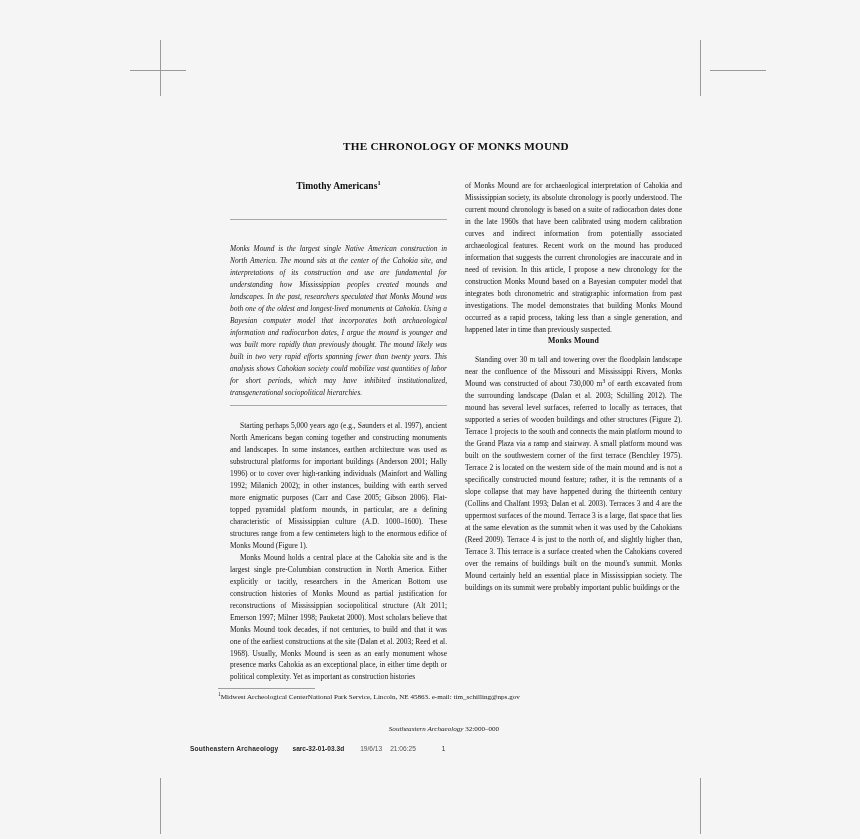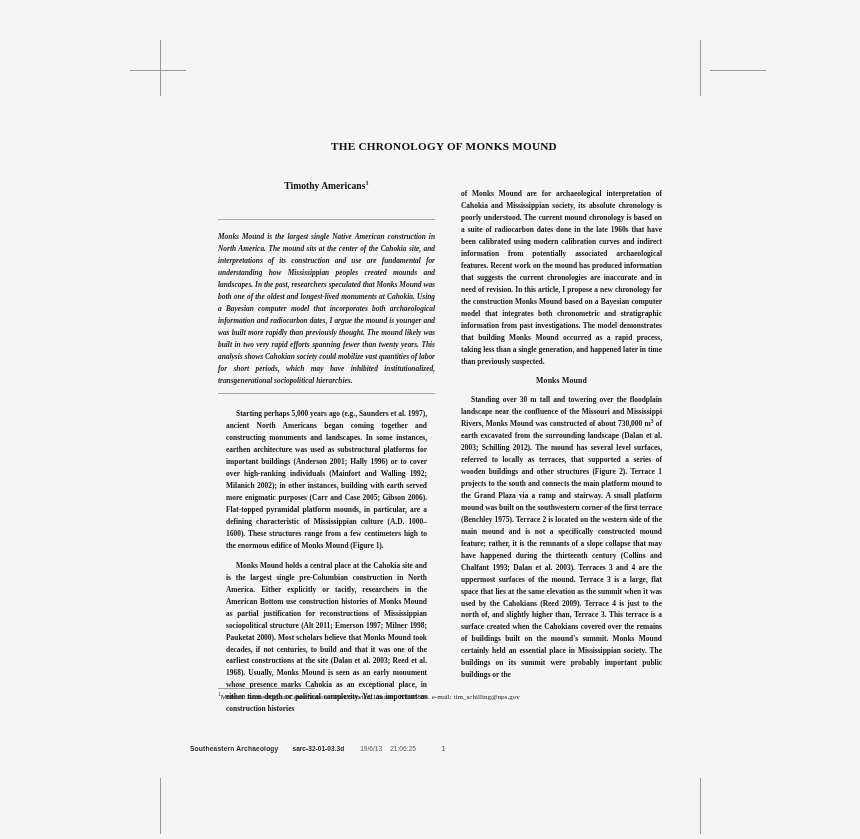--- a/index.html
+++ b/index.html
@@ -38,21 +38,21 @@
   .cm-tl-v { left: 160px; top: 40px; }
   .cm-tl-h { left: 130px; top: 70px; }
   .cm-tr-v { left: 700px; top: 40px; }
   .cm-tr-h { left: 710px; top: 70px; }
   .cm-bl-v { left: 160px; top: 778px; }
   .cm-br-v { left: 700px; top: 778px; }
 
   
   #content {
     position: absolute;
-    left: 218px;
+    left: 230px;
     top: 140px;
     width: 452px;
   }
 
   #article-title {
     text-align: center;
     font-family: "Liberation Serif", serif;
     font-weight: bold;
     font-size: 11.2px;
     letter-spacing: 0.25px;
@@ -82,43 +82,41 @@
     font-size: 6.5px;
     vertical-align: super;
     line-height: 0;
   }
 
   
   #abstract-wrap {
     margin-top: 28px;
     border-top: 1px solid #a8a8a8;
     border-bottom: 1px solid #a8a8a8;
-    padding: 11px 0 6px 0;
-    font-weight: bold;
+    padding: 23px 0 6px 0;
   }
   #abstract-text {
     font-style: italic;
     font-size: 7.4px;
     line-height: 1.62;
     text-align: justify;
     margin: 0;
     color: #1c1c1c;
   }
 
   
   .body-p {
     font-size: 7.45px;
     line-height: 1.61;
     text-align: justify;
-    margin: 8px;
+    margin: 0;
     text-indent: 10px;
     color: #171717;
     -webkit-hyphens: none;
     hyphens: none;
-    font-weight: bold;
   }
   .body-p.first { text-indent: 10px; }
   .left-body { margin-top: 14px; }
 
   .section-head {
     text-align: center;
     font-weight: bold;
     font-size: 7.8px;
     margin: 0 0 9px 0;
     color: #111;
@@ -249,20 +247,24 @@
       </div>
 
     </div>
   </div>
 
   <div id="footnote-wrap">
     <div id="footnote-rule"></div>
     <p id="footnote-text"><sup>1</sup><span>Midwest Archeological CenterNational Park Service, Lincoln, NE 45863. e-mail: tim_schilling@nps.gov</span></p>
   </div>
 
+  <div id="journal-line">
+    <span>Southeastern Archaeology</span>
+    <span class="vol">32:000–000</span>
+  </div>
 
   <div id="slug-bar">
     <span class="slug-journal">Southeastern Archaeology</span>
     <span class="slug-file">sarc-32-01-03.3d</span>
     <span class="slug-date">19/6/13</span>
     <span class="slug-time">21:06:25</span>
     <span class="slug-page">1</span>
   </div>
 
 </div>

